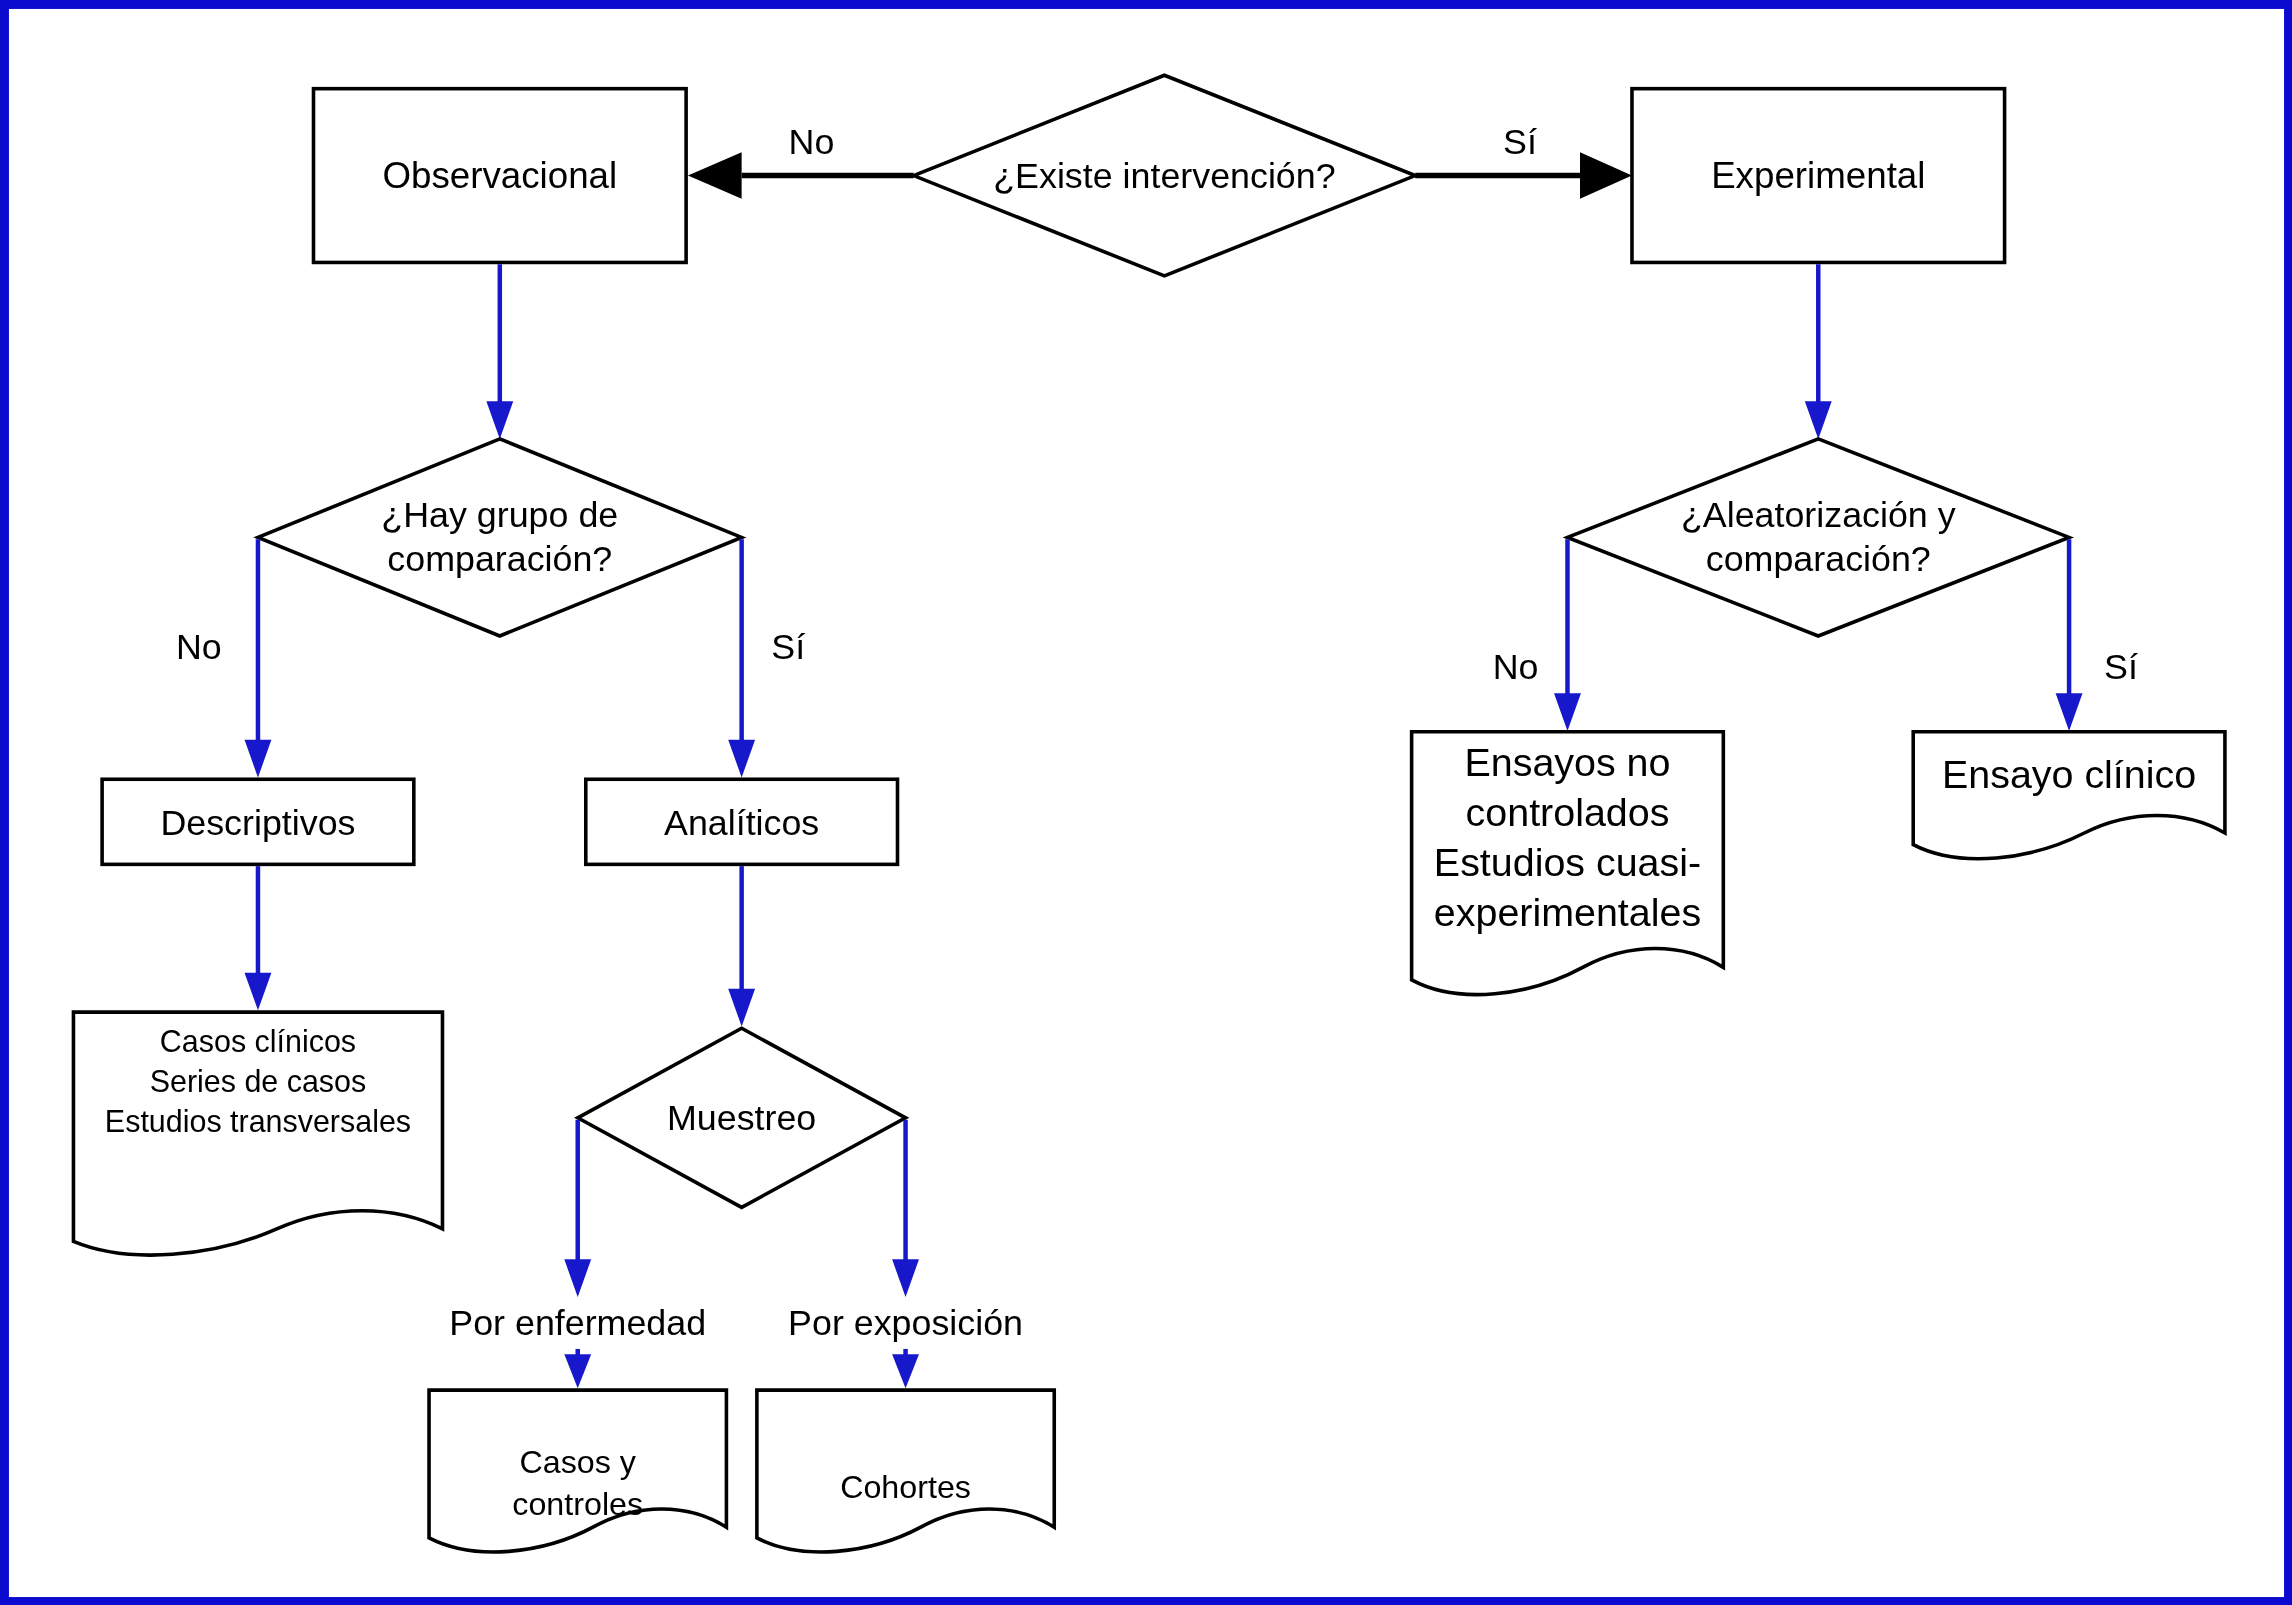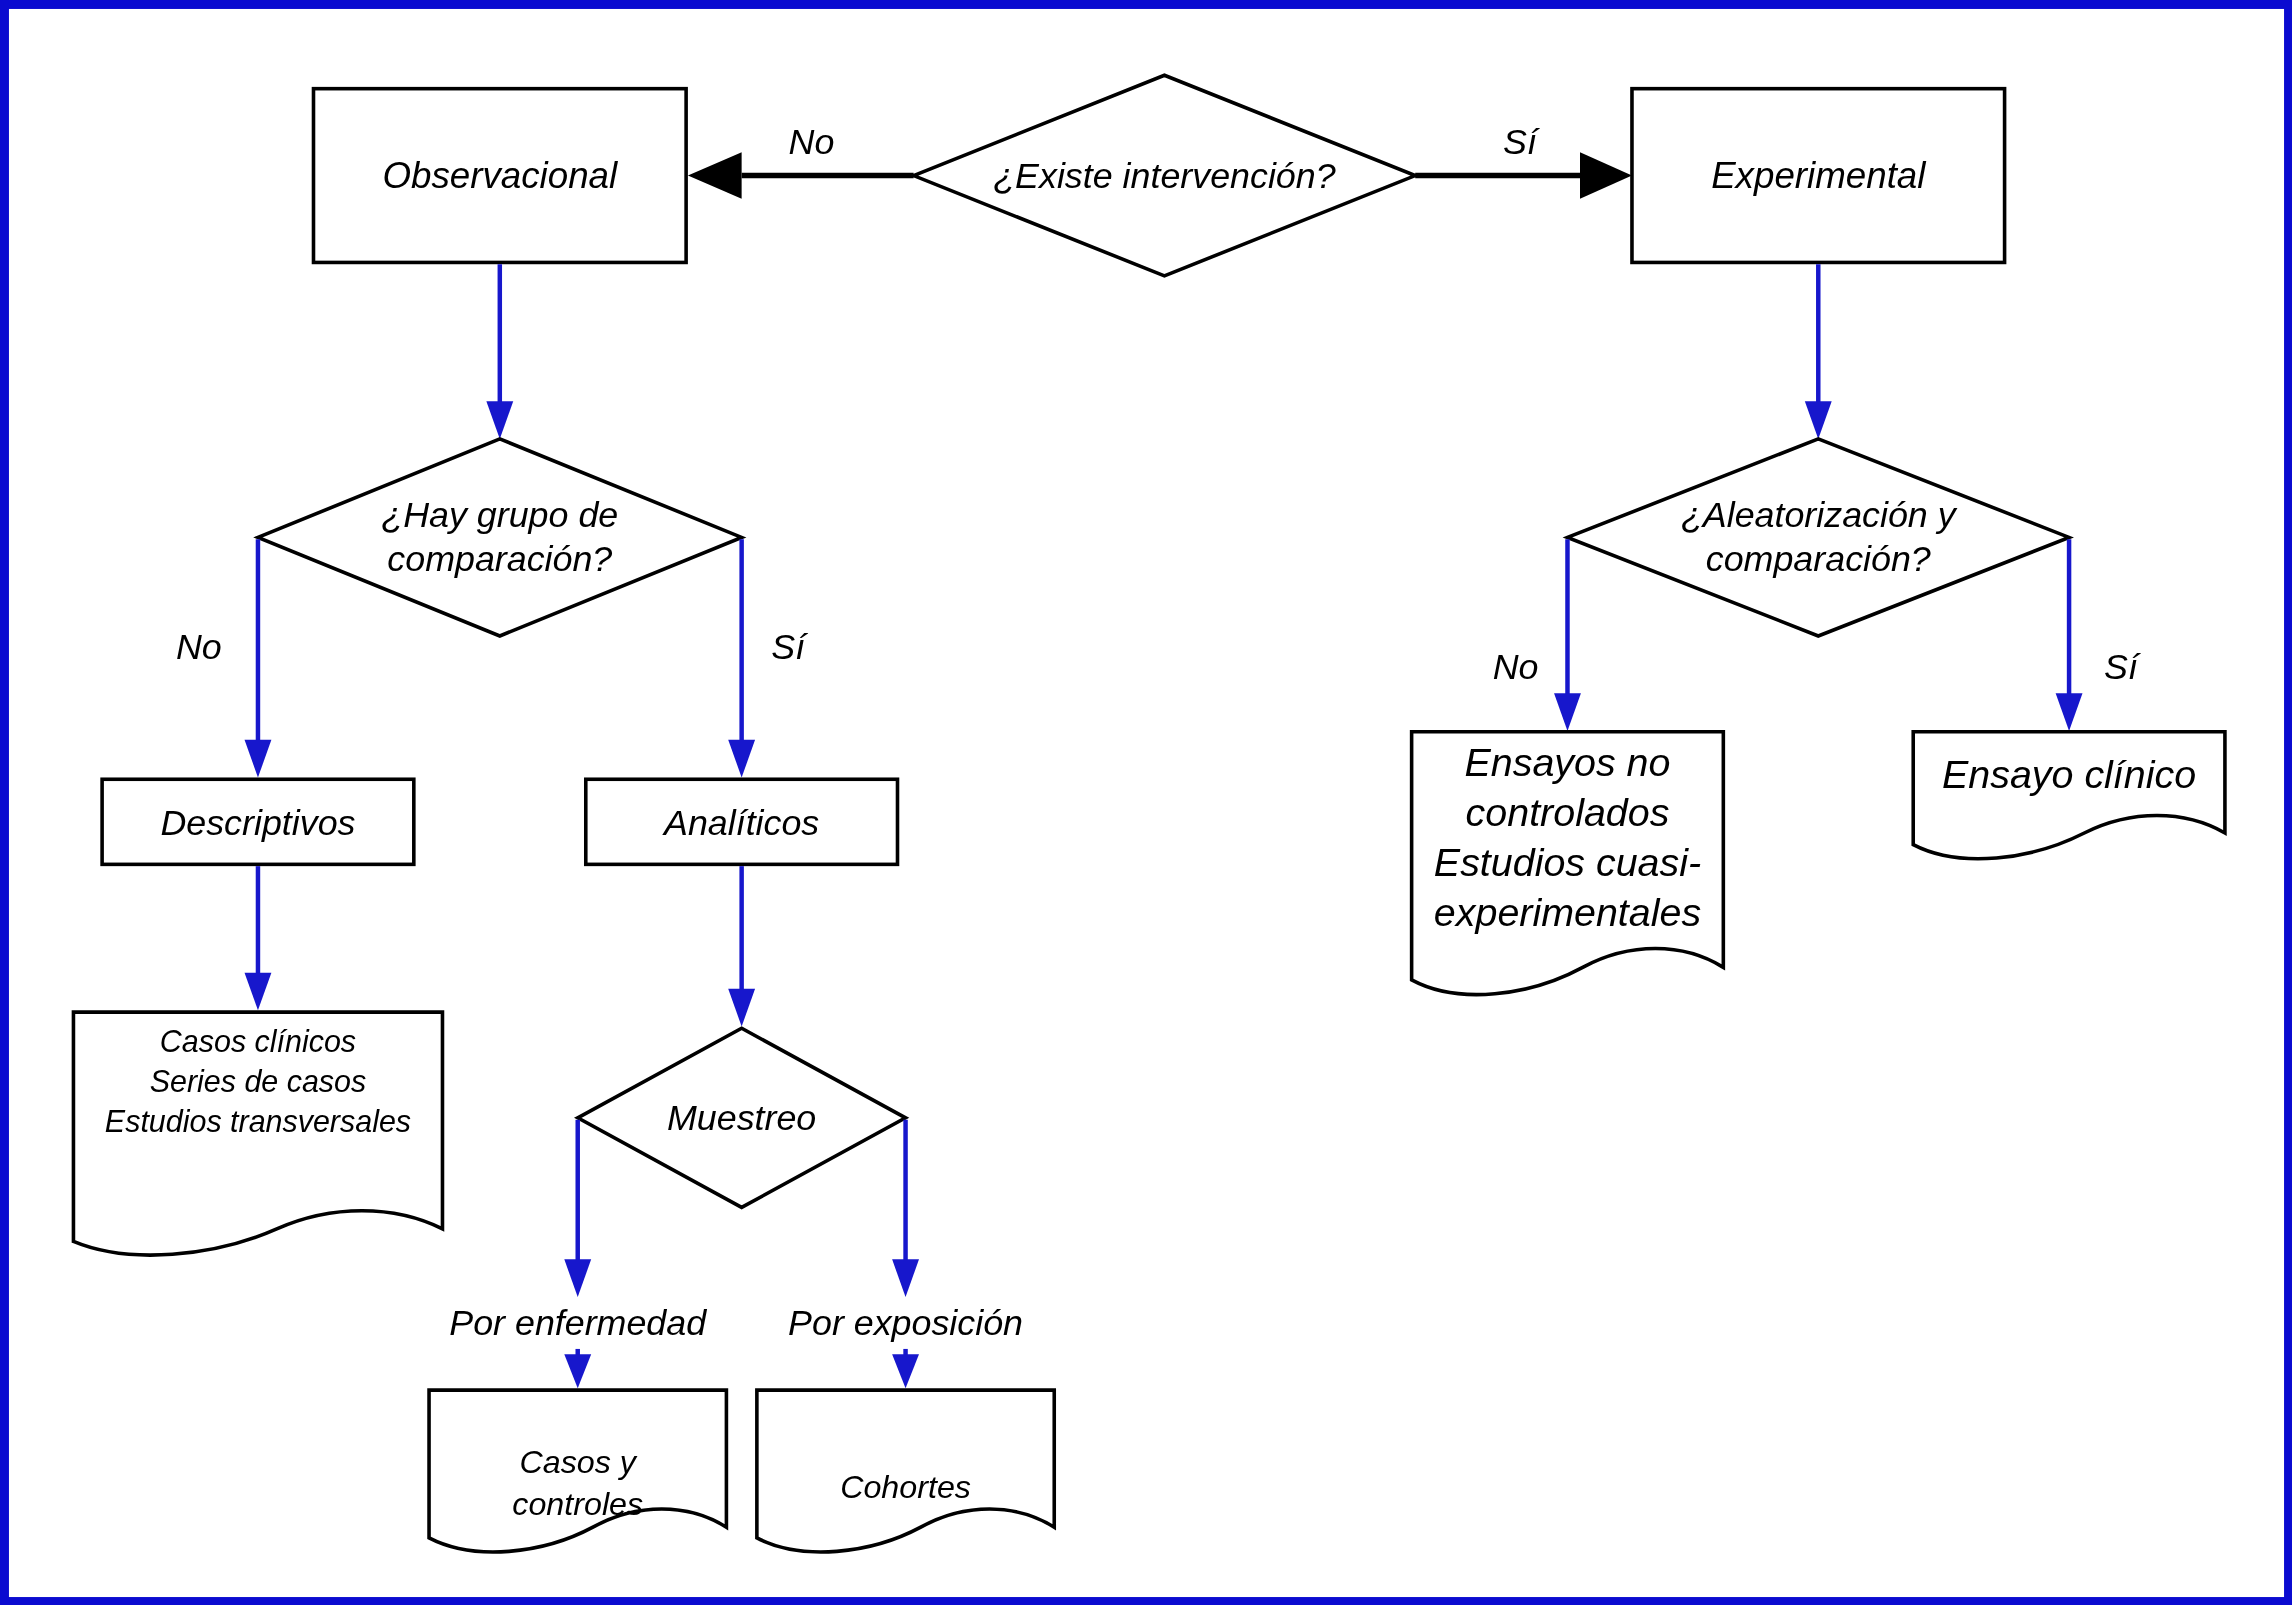--- a/index.html
+++ b/index.html
@@ -7,21 +7,20 @@
     padding: 0;
     background: #ffffff;
     width: 2293px;
     height: 1606px;
     overflow: hidden;
   }
   .canvas-wrap {
     position: relative;
     width: 1951px;
     height: 1606px;
-    font-style: italic;
   }
   svg {
     display: block;
     width: 2293px;
     height: 1606px;
   }
   svg text {
     font-family: "Liberation Sans", "DejaVu Sans", sans-serif;
     fill: #000000;
     text-anchor: middle;

